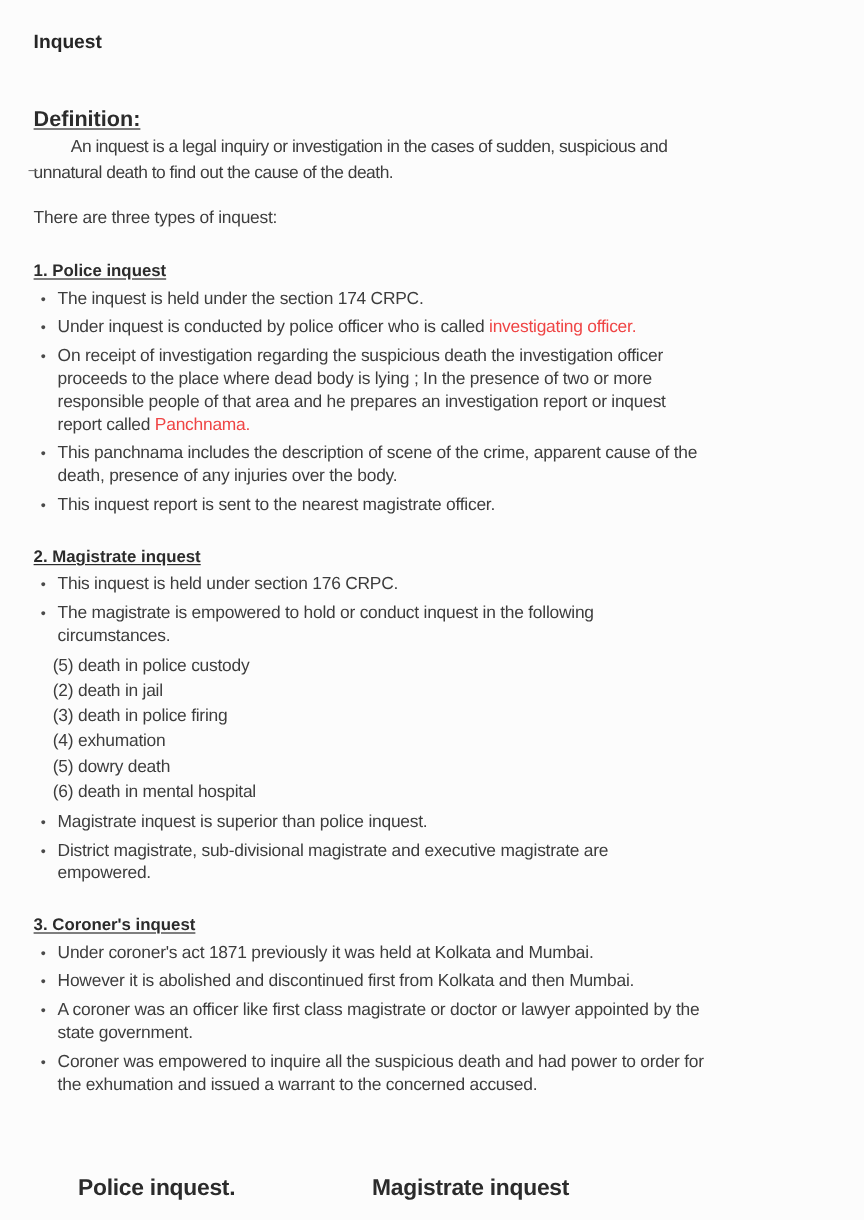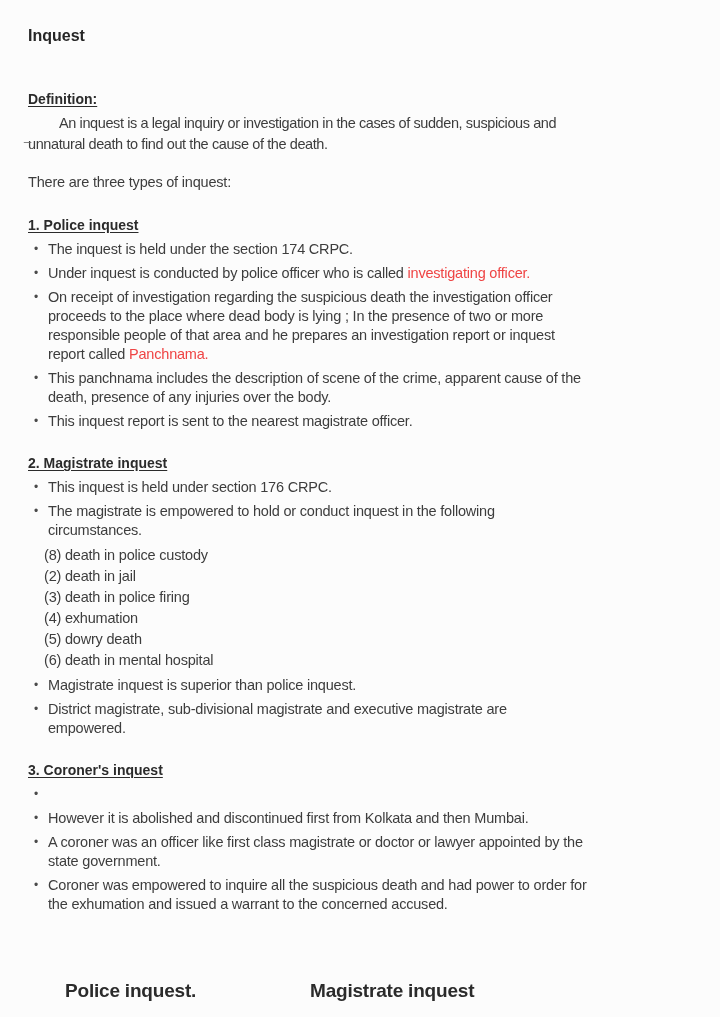--- a/index.html
+++ b/index.html
@@ -24,21 +24,21 @@
   .title {
     font-size: 16px;
     line-height: 20px;
     font-weight: bold;
     color: #262626;
     margin: 0;
     letter-spacing: 0;
   }
   .def-heading {
     margin-top: 43px;
-    font-size: 14px;
+    font-size: 18px;
     line-height: 21px;
     font-weight: bold;
     color: #2b2b2b;
     text-decoration: underline;
     text-underline-offset: 2px;
   }
   .def-par {
     position: relative;
     margin: 3px 0 0 0;
     font-size: 14.5px;
@@ -165,39 +165,40 @@
       <div class="section">
         <div class="section-heading">2. Magistrate inquest</div>
         <div class="bullet-item">
           <span class="dot">•</span>
           <span class="txt"><span>This inquest is held under section 176 CRPC.</span></span>
         </div>
         <div class="bullet-item">
           <span class="dot">•</span>
           <span class="txt"><span>The magistrate is empowered to hold or conduct inquest in the following circumstances.</span></span>
         </div>
-        <div class="plain-item"><span class="txt"><span>(8) death in police custody</span></span></div>
+        <div class="plain-item"><span class="txt"><span>(5) death in police custody</span></span></div>
         <div class="plain-item"><span class="txt"><span>(2) death in jail</span></span></div>
         <div class="plain-item"><span class="txt"><span>(3) death in police firing</span></span></div>
         <div class="plain-item"><span class="txt"><span>(4) exhumation</span></span></div>
         <div class="plain-item"><span class="txt"><span>(5) dowry death</span></span></div>
         <div class="plain-item"><span class="txt"><span>(6) death in mental hospital</span></span></div>
         <div class="bullet-item">
           <span class="dot">•</span>
           <span class="txt"><span>Magistrate inquest is superior than police inquest.</span></span>
         </div>
         <div class="bullet-item">
           <span class="dot">•</span>
           <span class="txt"><span>District magistrate, sub-divisional magistrate and executive magistrate are empowered.</span></span>
         </div>
       </div>
       <div class="section">
         <div class="section-heading">3. Coroner's inquest</div>
         <div class="bullet-item">
           <span class="dot">•</span>
+          <span class="txt"><span>Under coroner's act 1871 previously it was held at Kolkata and Mumbai.</span></span>
         </div>
         <div class="bullet-item">
           <span class="dot">•</span>
           <span class="txt"><span>However it is abolished and discontinued first from Kolkata and then Mumbai.</span></span>
         </div>
         <div class="bullet-item">
           <span class="dot">•</span>
           <span class="txt"><span>A coroner was an officer like first class magistrate or doctor or lawyer appointed by the state government.</span></span>
         </div>
         <div class="bullet-item">

